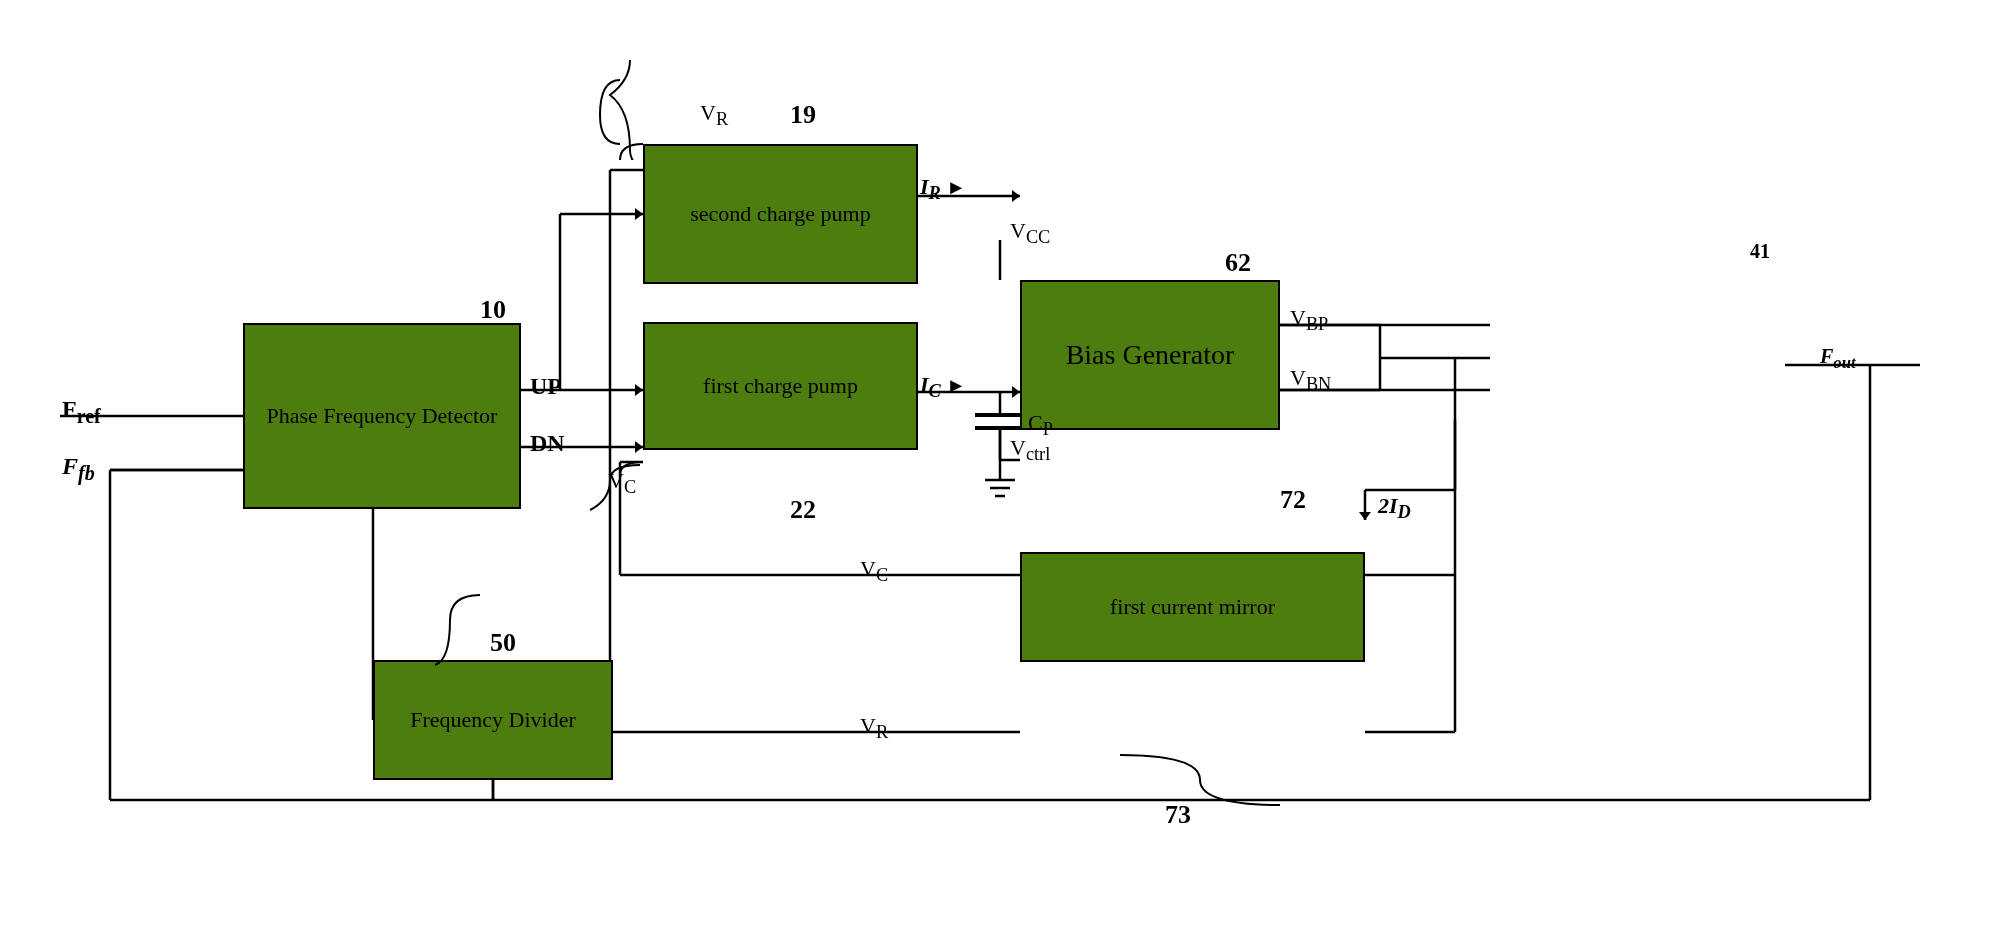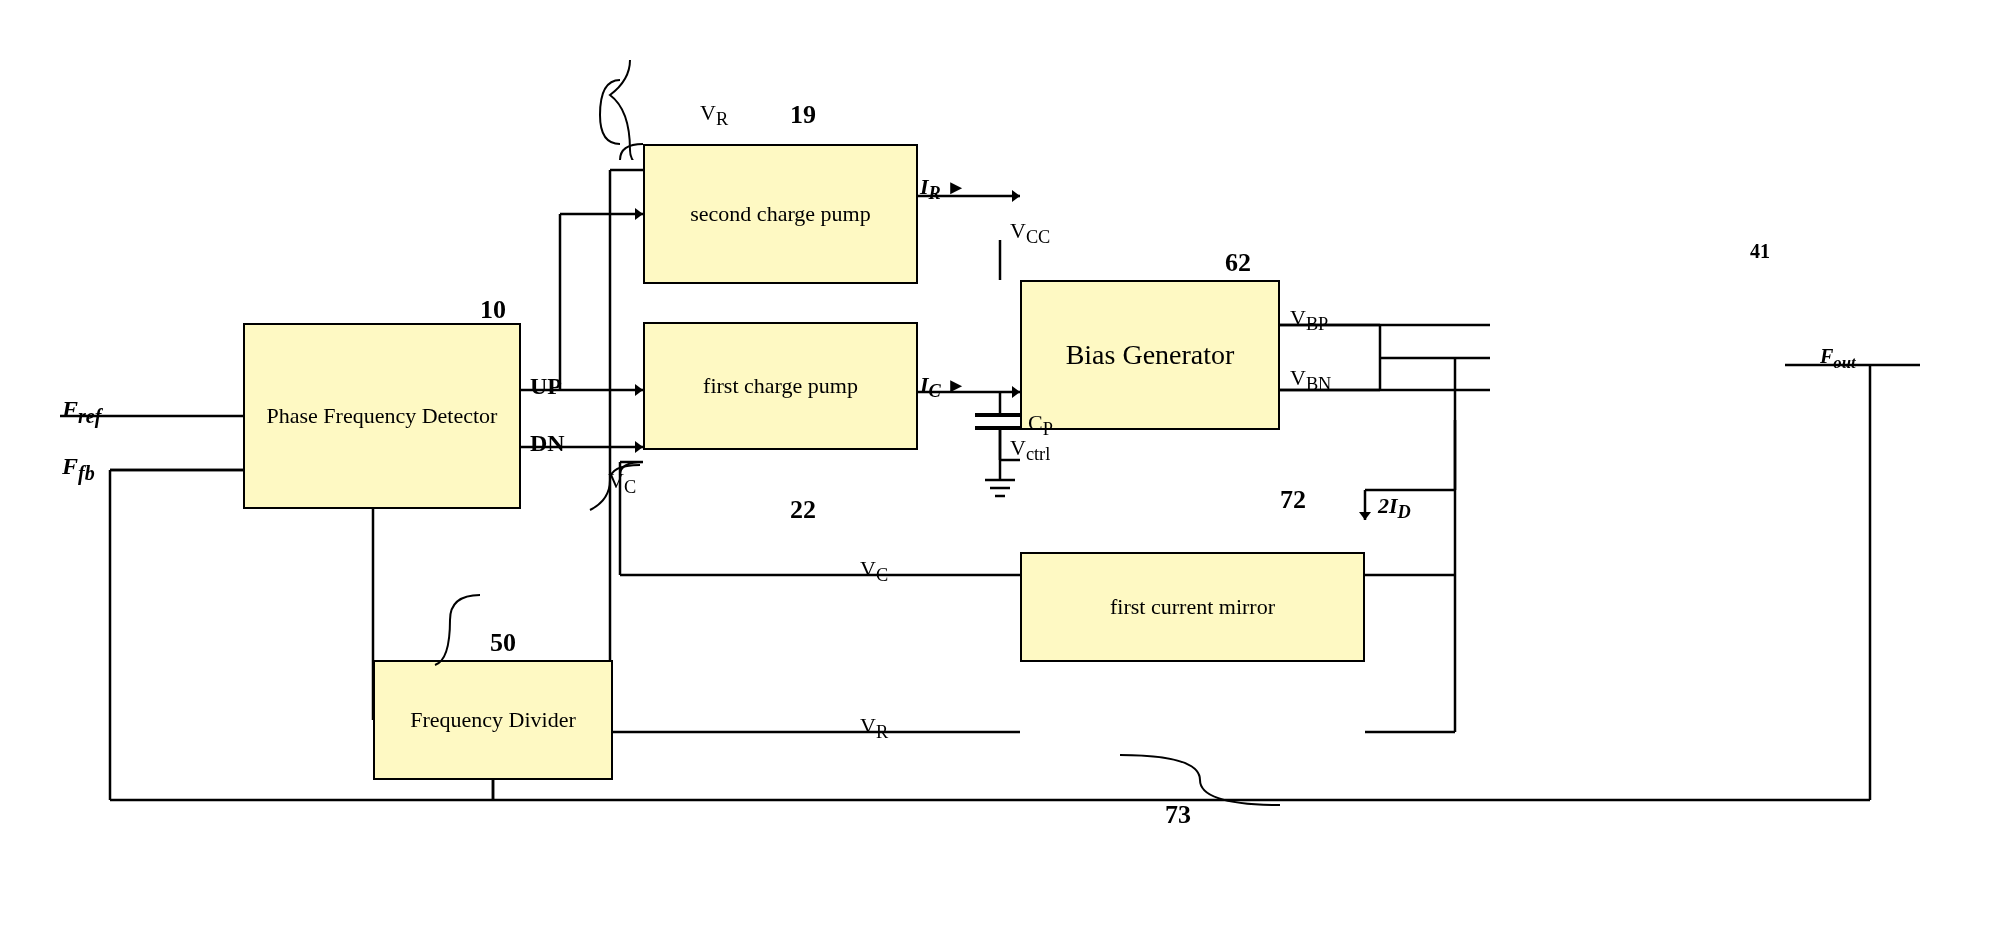--- a/index.html
+++ b/index.html
@@ -14,21 +14,21 @@
     .diagram-container {
       position: relative;
       width: 1993px;
       height: 948px;
       background: #fff;
     }
     
     .block {
       position: absolute;
       border: 2.5px solid #000;
-      background: #fef9c3;
+      background: #4d7c0f;
       display: flex;
       align-items: center;
       justify-content: center;
       text-align: center;
       font-size: 22px;
       font-weight: normal;
     }
     
     .label {
       position: absolute;
@@ -180,21 +180,21 @@
 
 
   <div class="label label-bold" style="left:1165px; top:800px; font-size:26px; font-weight:bold;">73</div>
 
   <div class="block" style="left:373px; top:660px; width:240px; height:120px; font-size:22px;">
     <span>Frequency Divider</span>
   </div>
 
   <div class="label label-bold" style="left:490px; top:628px; font-size:26px; font-weight:bold;">50</div>
 
-  <div class="label" style="left:62px; top:396px; font-style:italic; font-weight:bold; font-size:24px;text-align:right;">
+  <div class="label" style="left:62px; top:396px; font-weight:bold; font-size:24px;text-align:right;">
     <span>F</span><sub>ref</sub>
   </div>
 
   <div class="label" style="left:62px; top:453px; font-style:italic; font-weight:bold; font-size:24px;">
     <span>F</span><sub>fb</sub>
   </div>
 
   <div class="label label-bold" style="left:530px; top:373px; font-weight:bold; font-size:24px;">UP</div>
 
   <div class="label label-bold" style="left:530px; top:430px; font-weight:bold; font-size:24px;">DN</div>

